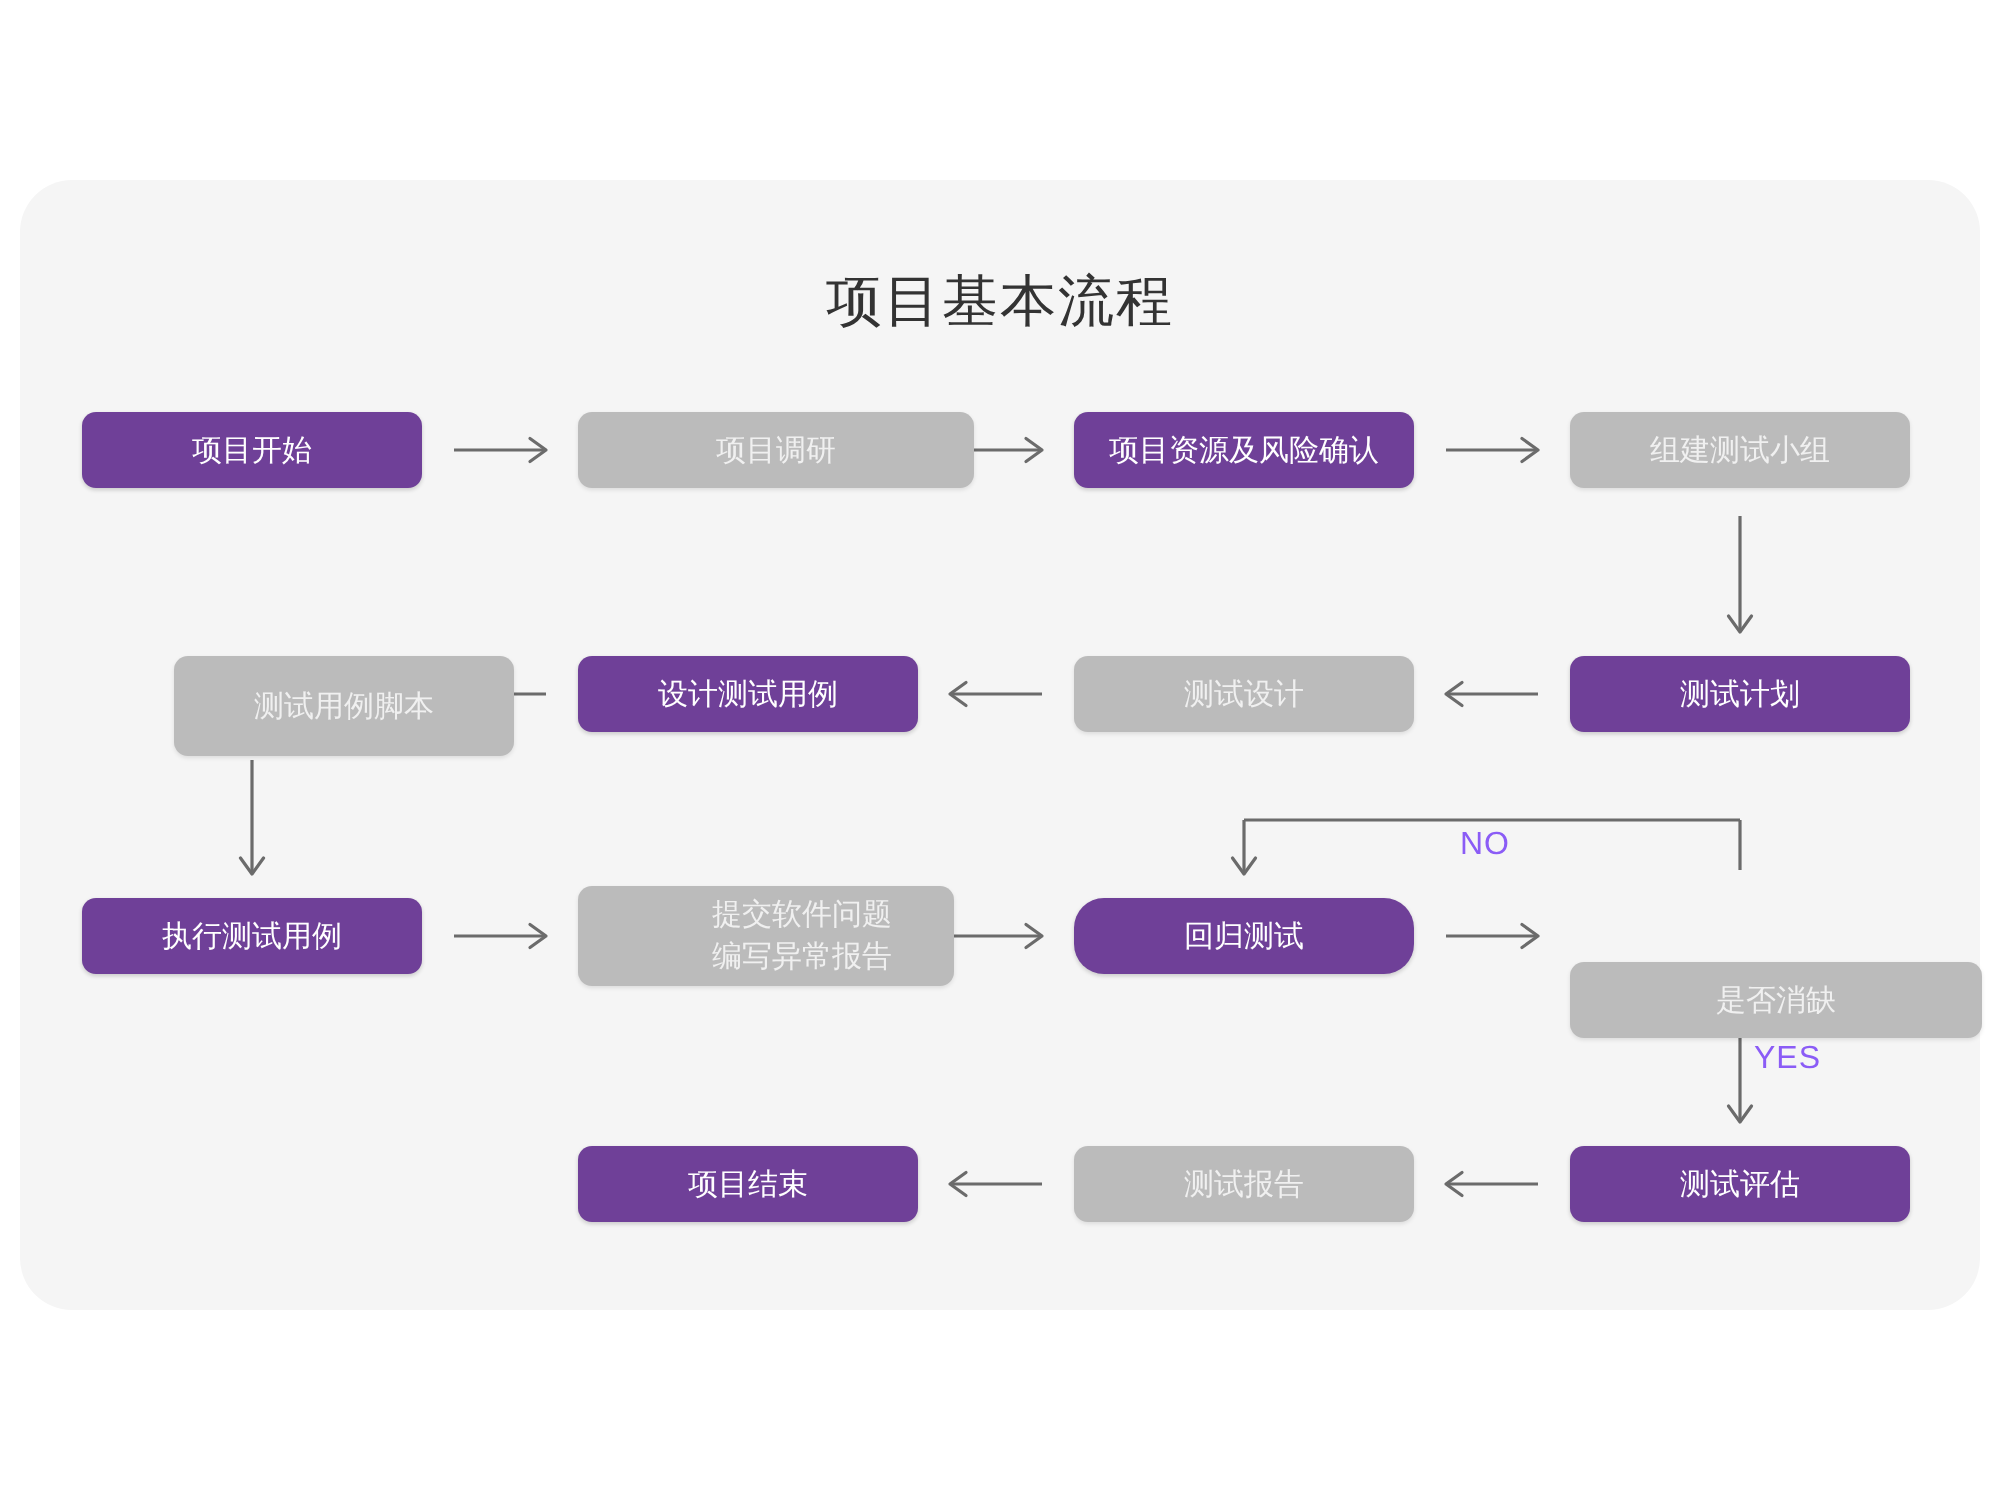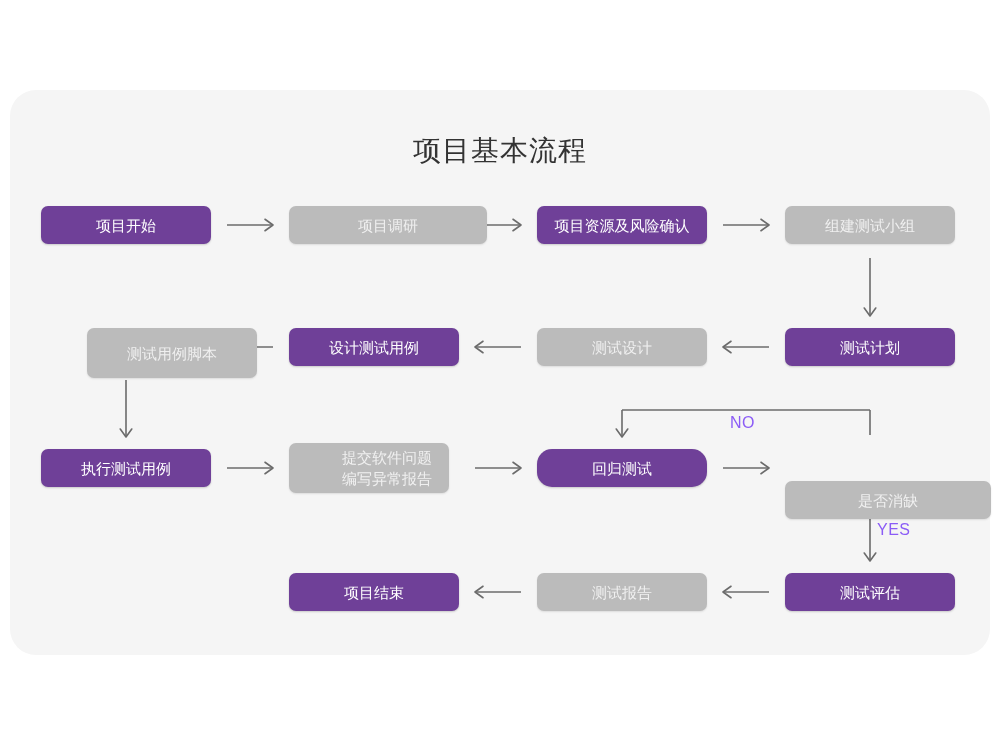--- a/index.html
+++ b/index.html
@@ -133,21 +133,21 @@
   <div id="nodes-layer">
       <div class="node purple" style="left: 41px; top: 206px; width: 170px; height: 38px;">项目开始</div>
       <div class="node gray" style="left: 289px; top: 206px; width: 198px; height: 38px;">项目调研</div>
       <div class="node purple" style="left: 537px; top: 206px; width: 170px; height: 38px;">项目资源及风险确认</div>
       <div class="node gray" style="left: 785px; top: 206px; width: 170px; height: 38px;">组建测试小组</div>
       <div class="node purple" style="left: 785px; top: 328px; width: 170px; height: 38px;">测试计划</div>
       <div class="node gray" style="left: 537px; top: 328px; width: 170px; height: 38px;">测试设计</div>
       <div class="node purple" style="left: 289px; top: 328px; width: 170px; height: 38px;">设计测试用例</div>
       <div class="node gray" style="left: 41px; top: 328px; width: 170px; height: 50px; margin-left: 46px;">测试用例脚本</div>
       <div class="node purple" style="left: 41px; top: 449px; width: 170px; height: 38px;">执行测试用例</div>
-      <div class="node gray" style="left: 289px; top: 443px; width: 160px; height: 50px; padding-left: 42px;">提交软件问题<br>编写异常报告</div>
+      <div class="node gray" style="left: 289px; top: 443px; width: 188px; height: 50px; padding-left: 42px;">提交软件问题<br>编写异常报告</div>
       <div class="node purple" style="left: 537px; top: 449px; width: 170px; height: 38px; border-radius: 15px;">回归测试</div>
       <div class="node gray" style="left: 785px; top: 449px; width: 206px; height: 38px; margin-top: 32px;">是否消缺</div>
       <div class="node purple" style="left: 785px; top: 573px; width: 170px; height: 38px;">测试评估</div>
       <div class="node gray" style="left: 537px; top: 573px; width: 170px; height: 38px;">测试报告</div>
       <div class="node purple" style="left: 289px; top: 573px; width: 170px; height: 38px;">项目结束</div>
     </div>
   <div id="labels-layer">
       <div class="edge-label" style="left: 730px; top: 414px;">NO</div>
       <div class="edge-label" style="left: 877px; top: 521px;">YES</div>
     </div>

